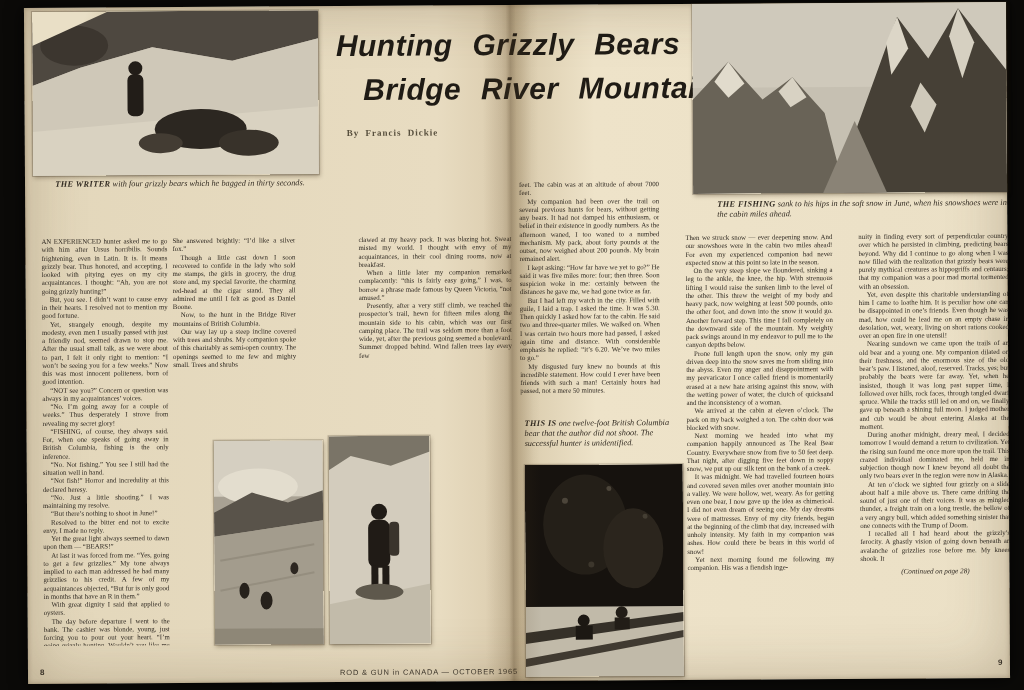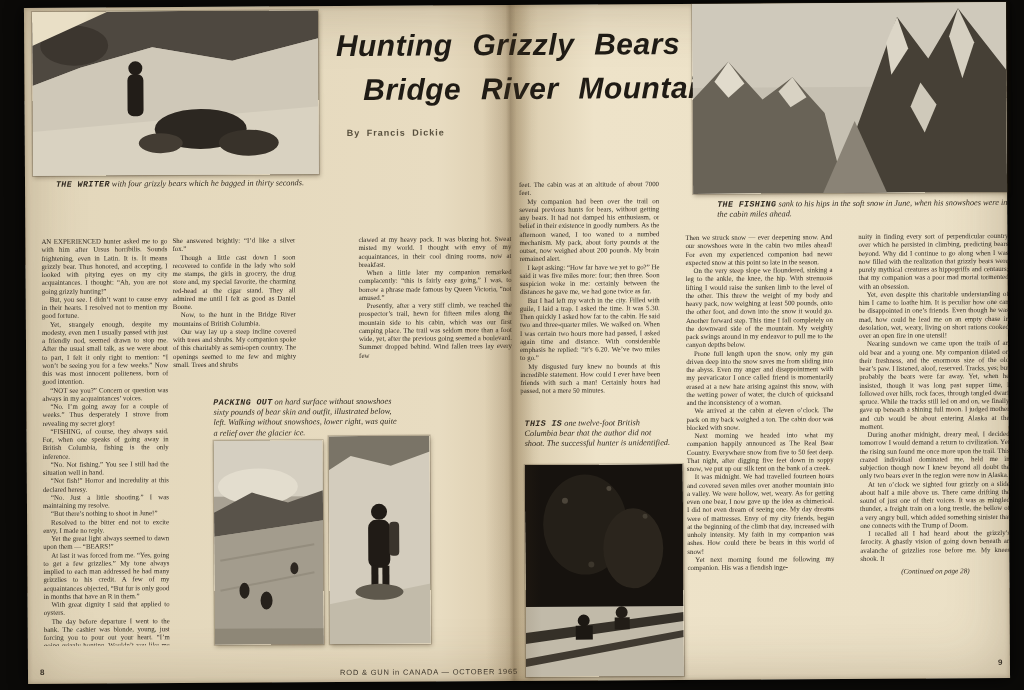--- a/index.html
+++ b/index.html
@@ -13,29 +13,29 @@
   
   .photo{position:absolute;overflow:hidden;box-shadow:0 0 0 1px rgba(60,48,30,.25), 1px 2px 4px rgba(50,35,15,.35);}
   .photo svg{display:block;width:100%;height:100%;}
   .corner-fold{position:absolute;width:76px;height:34px;
                background:linear-gradient(115deg,#e9dfc6 60%,#d7cbab 100%);
                clip-path:polygon(0 0,100% 0,0 100%);}
   
   .title{font-family:"Liberation Sans",sans-serif;font-style:italic;font-weight:700;
          color:#1f1b15;font-size:30px;line-height:44px;letter-spacing:.5px;word-spacing:11px;
          text-align:center;}
-  .byline{font-family:Liberation Sans, sans-serif;font-weight:700;font-size:9px;
+  .byline{font-family:Liberation Serif, serif;font-weight:700;font-size:9px;
           letter-spacing:1px;word-spacing:3px;color:#574f3d;}
   
   .column{font-size:6.9px;line-height:8.25px;color:#2d2720;text-align:justify;overflow:hidden;}
   .column p{margin:0;text-indent:8px;}
   .column p:first-child{text-indent:0;}
   
   .caption{font-style:italic;font-size:8.3px;line-height:10.2px;color:#322b22;}
-  .caption .lead{font-weight:700;letter-spacing:.4px;font-family:Liberation Mono, monospace;}
+  .caption .lead{font-weight:700;letter-spacing:.4px;}
   .cap-center{text-align:center;}
   
   .footer{font-family:"Liberation Sans",sans-serif;font-size:7.5px;letter-spacing:.8px;
           color:#3c352a;white-space:nowrap;}
   .pagenum{font-family:"Liberation Sans",sans-serif;font-size:8px;font-weight:700;color:#3c352a;}
   .continued{font-style:italic;font-size:7.2px;text-align:center;color:#2d2720;margin-top:5px;}
   .spine-shadow{position:absolute;left:458px;top:0;width:56px;height:676px;
                 background:linear-gradient(90deg,rgba(86,64,34,0) 0%,rgba(86,64,34,.18) 42%,rgba(70,50,24,.34) 50%,rgba(86,64,34,.14) 60%,rgba(86,64,34,0) 100%);
                 pointer-events:none;}
 </style>
@@ -93,23 +93,20 @@
         <p>Though a little cast down I soon recovered to confide in the lady who sold me stamps, the girls in grocery, the drug store and, my special favorite, the charming red-head at the cigar stand. They all admired me until I felt as good as Daniel Boone.</p>
         <p>Now, to the hunt in the Bridge River mountains of British Columbia.</p>
         <p>Our way lay up a steep incline covered with trees and shrubs. My companion spoke of this charitably as semi-open country. The openings seemed to me few and mighty small. Trees and shrubs</p>
       </div>
     <div class="abs column" style="left:333px;top:230px;width:153px;height:176px;">
         <p>clawed at my heavy pack. It was blazing hot. Sweat misted my world. I thought with envy of my acquaintances, in their cool dining rooms, now at breakfast.</p>
         <p>When a little later my companion remarked complacently: “this is fairly easy going,” I was, to borrow a phrase made famous by Queen Victoria, “not amused.”</p>
         <p>Presently, after a very stiff climb, we reached the prospector’s trail, hewn for fifteen miles along the mountain side to his cabin, which was our first camping place. The trail was seldom more than a foot wide, yet, after the previous going seemed a boulevard. Summer dropped behind. Wind fallen trees lay every few</p>
       </div>
 
-    <div class="abs caption" style="left:187px;top:391px;width:188px;">
-      <span class="lead">PACKING OUT</span><span> on hard surface without snowshoes sixty pounds of bear skin and outfit, illustrated below, left. Walking without snowshoes, lower right, was quite a relief over the glacier ice.</span>
-    </div>
 
     <div class="photo" style="left:187px;top:434px;width:109px;height:204px;">
       <svg viewBox="0 0 109 204" preserveAspectRatio="none">
         <rect width="109" height="204" fill="#a8a193"></rect>
         <rect width="109" height="56" fill="#d5cfc1"></rect>
         <ellipse cx="44" cy="46" rx="40" ry="18" fill="#e3ddce"></ellipse>
         <polygon points="0,72 38,52 74,62 109,50 109,80 0,96" fill="#59534a"></polygon>
         <polygon points="0,96 109,80 109,204 0,204" fill="#a39c8d"></polygon>
         <line x1="6" y1="120" x2="100" y2="104" stroke="#948d7e" stroke-width="2"></line>
         <line x1="6" y1="150" x2="100" y2="132" stroke="#958e7f" stroke-width="2"></line>

